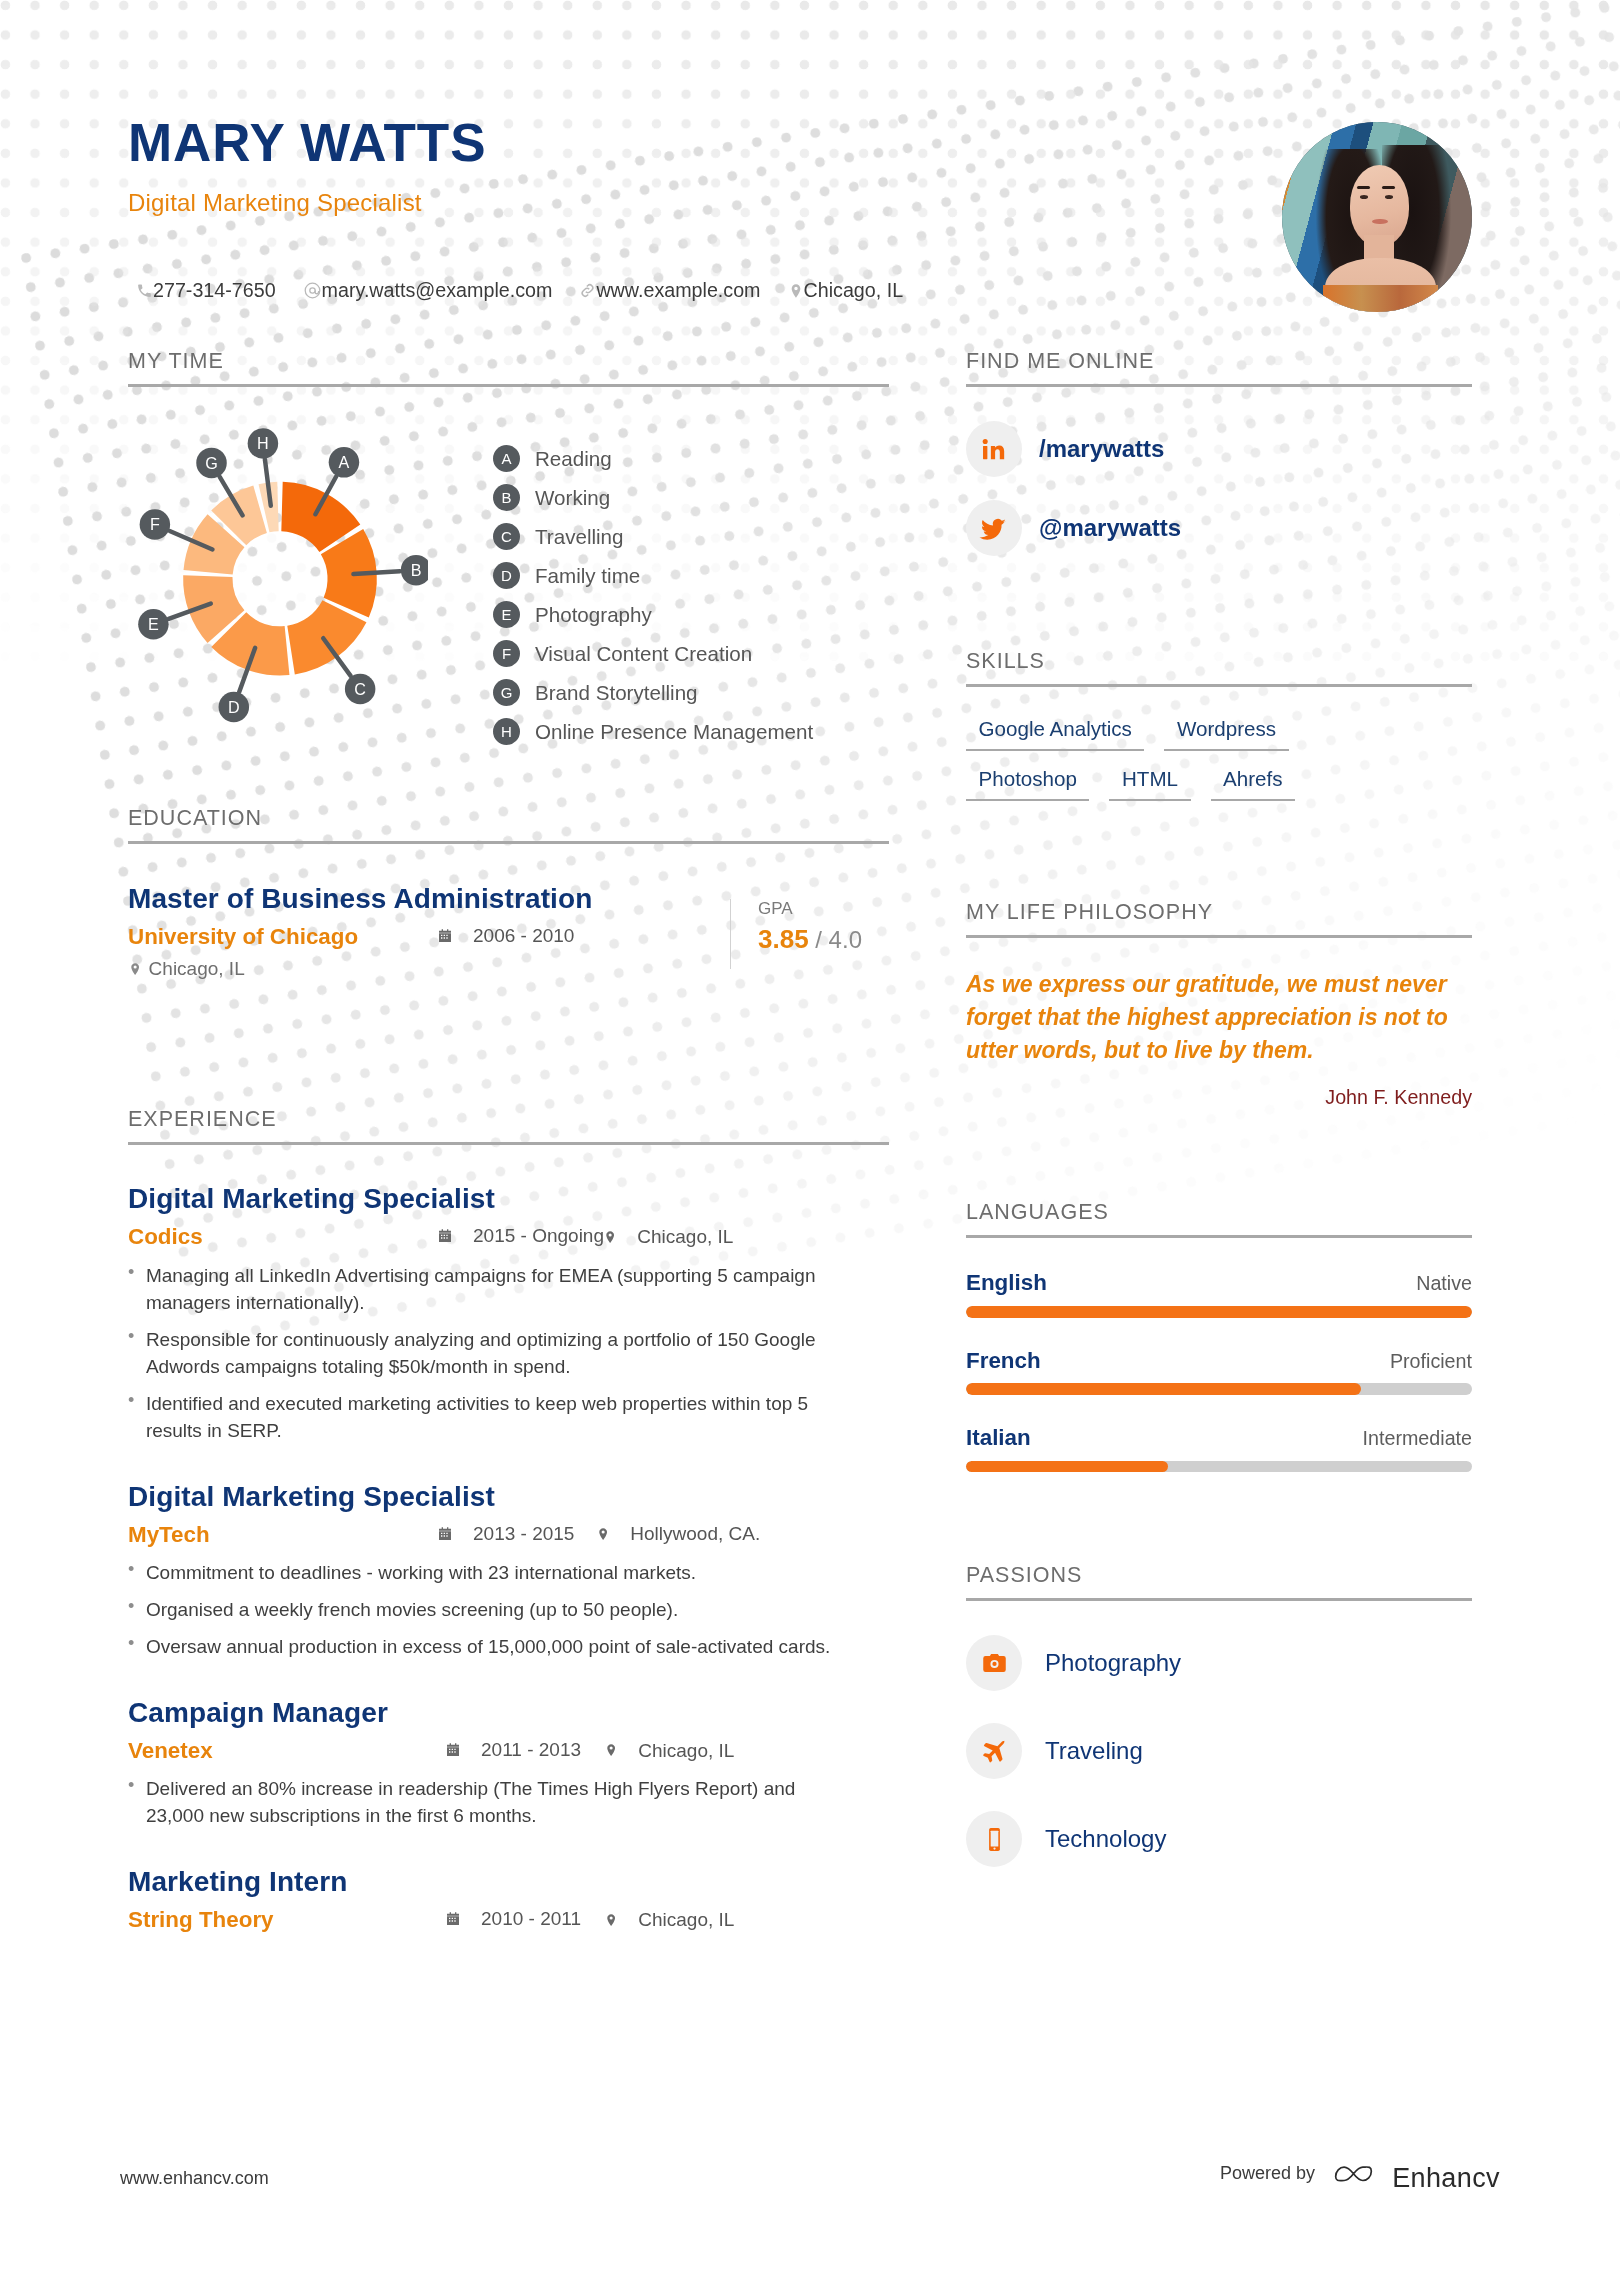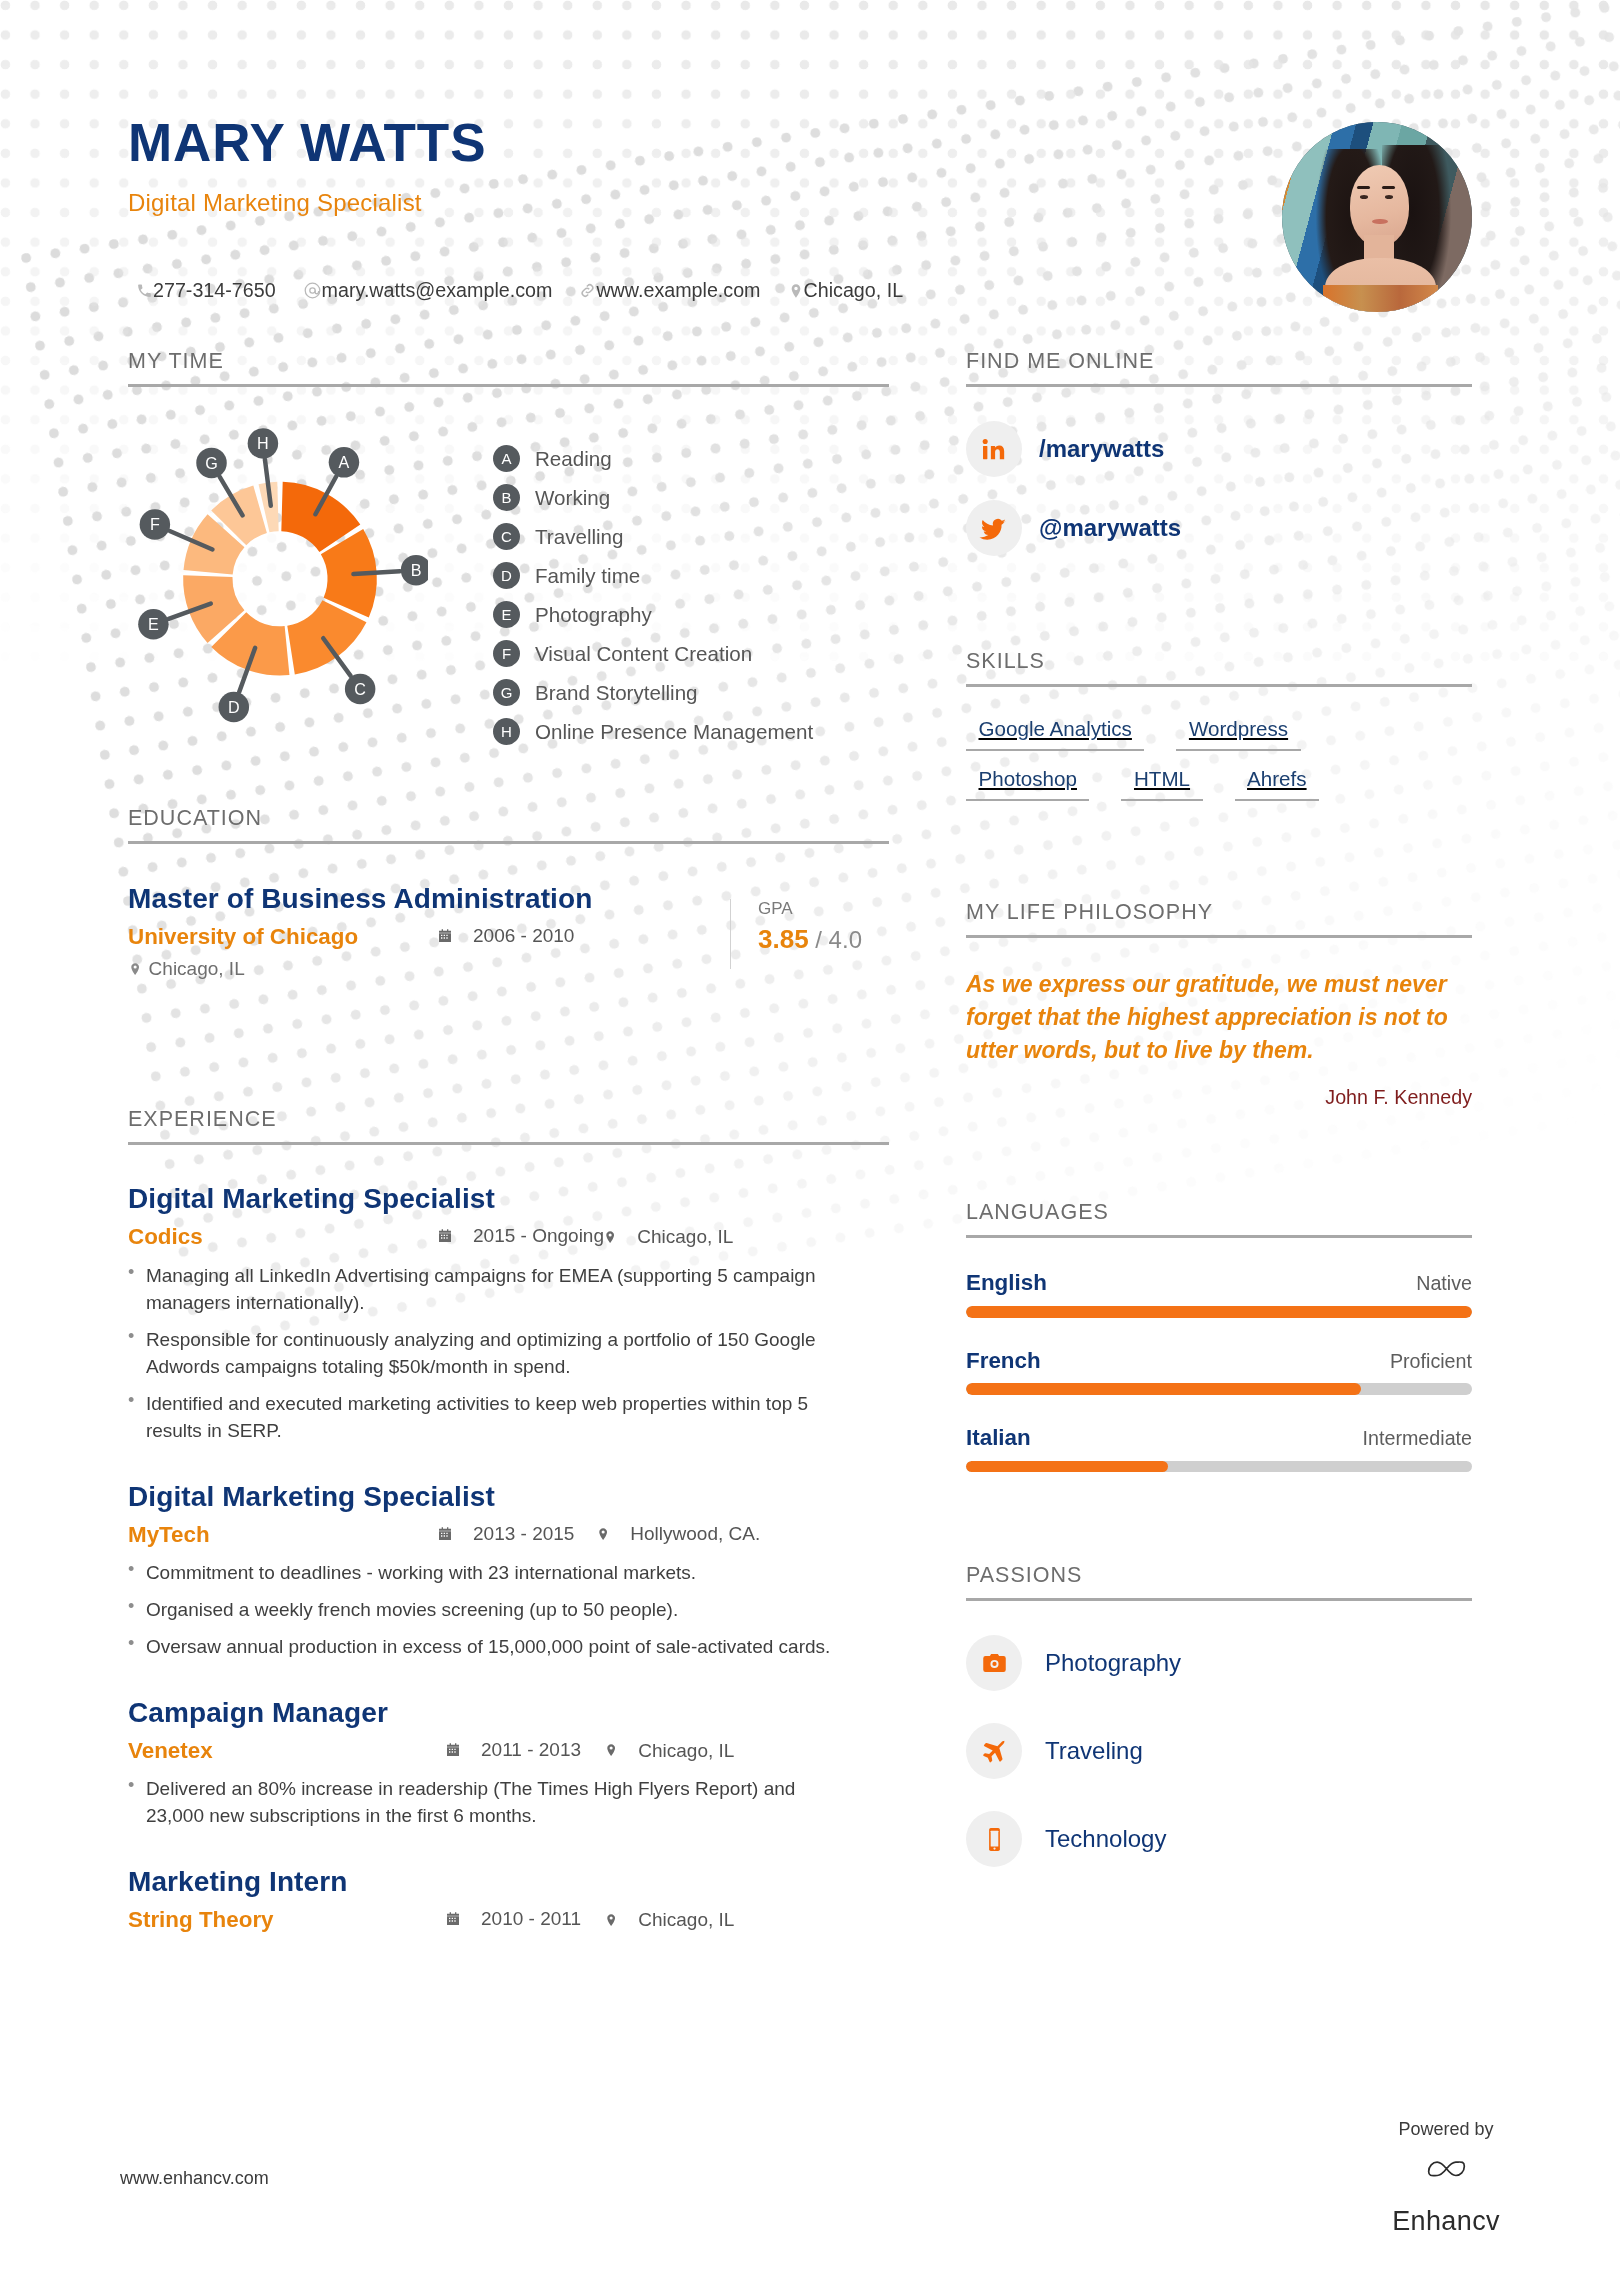--- a/index.html
+++ b/index.html
@@ -279,23 +279,22 @@
   }
   .social-handle {
     font-size: 24px;
     font-weight: bold;
     color: #0f3575;
   }
 
   .skill-rows { margin-top: 30px; }
   .skill-line {
     display: flex;
-    gap: 32px;
+    gap: 20px;
     margin-bottom: 16px;
-    text-decoration: underline;
   }
   .skill-chip {
     font-size: 20.6px;
     color: #1b3f70;
     padding: 0 12.5px 8px 12.5px;
     border-bottom: 2.7px solid #a8a8a8;
   }
 
   .quote {
     margin-top: 30px;
@@ -359,21 +358,21 @@
     position: absolute;
     left: 0; right: 0;
     top: 2151px;
     height: 54px;
     padding: 0 120px;
     display: flex;
     align-items: center;
     justify-content: space-between;
   }
   .footer-left { font-size: 18px; color: #3b3b3b; }
-  .footer-right { display: flex; align-items: center; gap: 18px; flex-direction: column; }
+  .footer-right { display: flex; gap: 18px; }
   .powered { font-size: 18px; color: #3b3b3b; }
   .brand { font-size: 27px; color: #2b2b2b; letter-spacing: 0.4px; }
 </style>
 </head>
 <body>
 
 <div class="page">
 
   <div class="dots"></div>
   <div class="dots2"></div>

